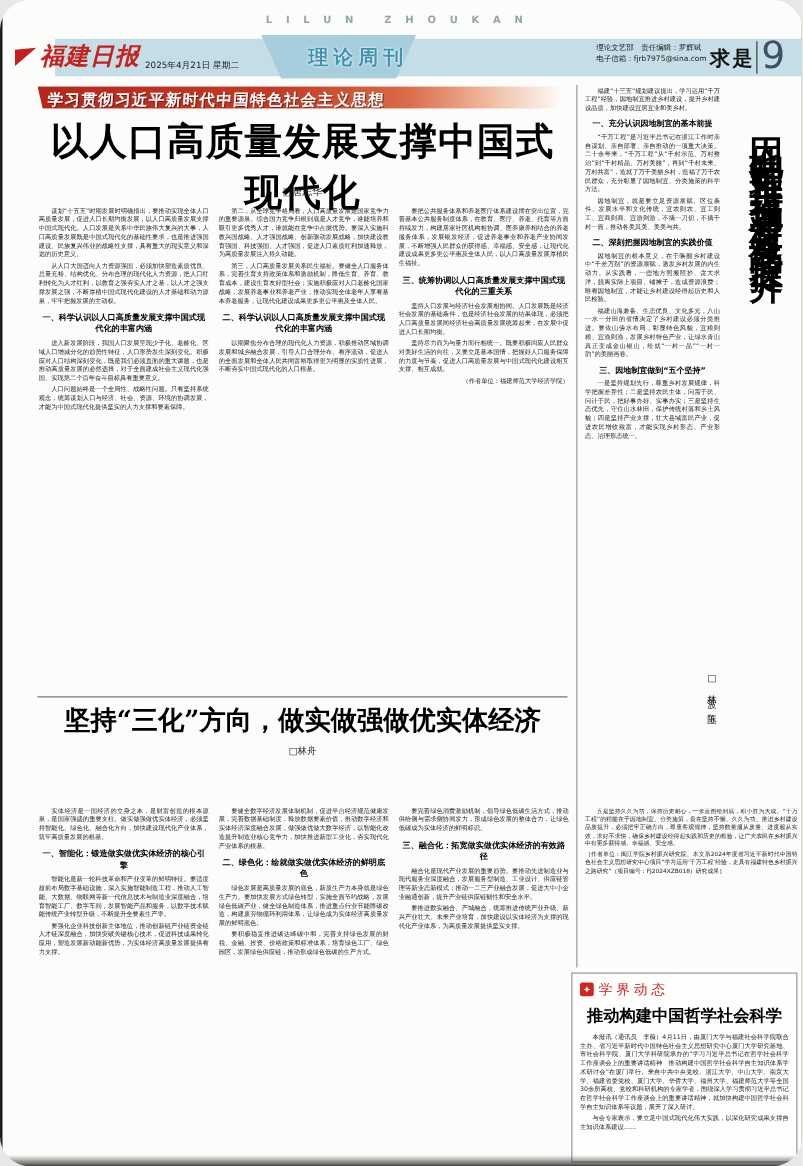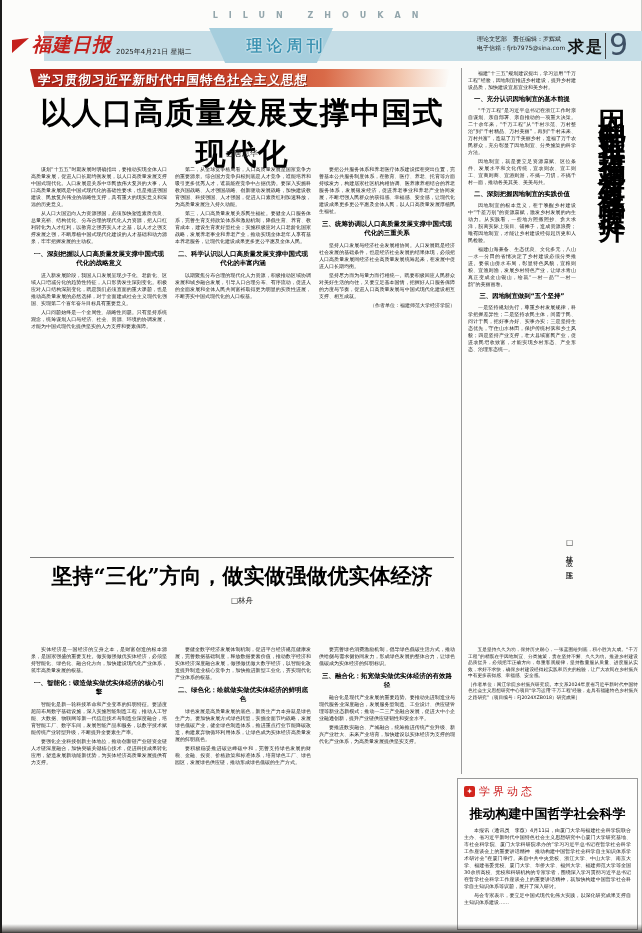--- a/index.html
+++ b/index.html
@@ -1,17 +1,17 @@
 <!DOCTYPE html>
 <html><head>
 <meta charset="utf-8">
 <style>
   html,body{margin:0;padding:0;background:#e8e8e6;}
   .page{position:relative;width:642px;height:933px;margin:0 auto;background:#fcfcfa;
-        overflow:hidden;font-family:"DejaVu Sans","Liberation Sans",sans-serif;color:#1a1a1a;}
+        overflow:hidden;font-family:"DejaVu Sans","Liberation Sans",sans-serif;color:#1a1a1a;border-radius:24px;}
   
   .scan-left{position:absolute;left:0;top:0;width:2px;height:100%;background:#1c1c1c;}
   .scan-right{position:absolute;right:0;top:0;width:1px;height:100%;background:#c9c9c5;}
   .scan-bottom{position:absolute;left:0;bottom:0;width:100%;height:9px;
         background:linear-gradient(180deg,rgba(0,0,0,0) 0%,rgba(40,36,34,.65) 80%,rgba(20,18,16,.85) 100%);}
   
   .kicker{position:absolute;top:11px;left:0;right:0;text-align:center;font-size:8px;
         letter-spacing:11px;color:#93a6ac;font-weight:bold;}
   .blueband{position:absolute;left:44px;top:31px;width:598px;height:30px;background:#c5dde6;}
   .logo{position:absolute;left:12px;top:32px;display:flex;align-items:center;}
@@ -105,21 +105,21 @@
   <div class="slogan">
     <span>学习贯彻习近平新时代中国特色社会主义思想</span>
   </div>
 
   <h1 class="a1title">以人口高质量发展支撑中国式现代化</h1>
   <div class="a1byline">□唐志华</div>
 
   <div class="col c a1c a1c1">
     <p>谋划“十五五”时期发展时明确指出，要推动实现全体人口高质量发展，促进人口长期均衡发展，以人口高质量发展支撑中国式现代化。人口发展是关系中华民族伟大复兴的大事，人口高质量发展既是中国式现代化的基础性要求，也是推进强国建设、民族复兴伟业的战略性支撑，具有重大的现实意义和深远的历史意义。</p>
     <p>从人口大国迈向人力资源强国，必须加快塑造素质优良、总量充裕、结构优化、分布合理的现代化人力资源，把人口红利转化为人才红利，以教育之强夯实人才之基，以人才之强支撑发展之强，不断厚植中国式现代化建设的人才基础和动力源泉，牢牢把握发展的主动权。</p>
-    <h3>一、深刻把握以人口高质量发展支撑中国式现代化的战略意义</h3>
+    <h3>一、科学认识以人口高质量发展支撑中国式现代化的丰富内涵</h3>
     <p>进入新发展阶段，我国人口发展呈现少子化、老龄化、区域人口增减分化的趋势性特征，人口形势发生深刻变化。积极应对人口结构深刻变化，既是我们必须直面的重大课题，也是推动高质量发展的必然选择，对于全面建成社会主义现代化强国、实现第二个百年奋斗目标具有重要意义。</p>
     <p>人口问题始终是一个全局性、战略性问题。只有坚持系统观念，统筹谋划人口与经济、社会、资源、环境的协调发展，才能为中国式现代化提供坚实的人力支撑和要素保障。</p>
   </div>
   <div class="col c a1c a1c2">
     <p>第二，从全球竞争格局看，人口高质量发展是国家竞争力的重要源泉。综合国力竞争归根到底是人才竞争，谁能培养和吸引更多优秀人才，谁就能在竞争中占据优势。要深入实施科教兴国战略、人才强国战略、创新驱动发展战略，加快建设教育强国、科技强国、人才强国，促进人口素质红利加速释放，为高质量发展注入持久动能。</p>
     <p>第三，人口高质量发展关系民生福祉。要健全人口服务体系，完善生育支持政策体系和激励机制，降低生育、养育、教育成本，建设生育友好型社会；实施积极应对人口老龄化国家战略，发展养老事业和养老产业，推动实现全体老年人享有基本养老服务，让现代化建设成果更多更公平惠及全体人民。</p>
     <h3>二、科学认识以人口高质量发展支撑中国式现代化的丰富内涵</h3>
     <p>以期聚焦分布合理的现代化人力资源，积极推动区域协调发展和城乡融合发展，引导人口合理分布、有序流动，促进人的全面发展和全体人民共同富裕取得更为明显的实质性进展，不断夯实中国式现代化的人口根基。</p>
   </div>
   <div class="col c a1c a1c3">

